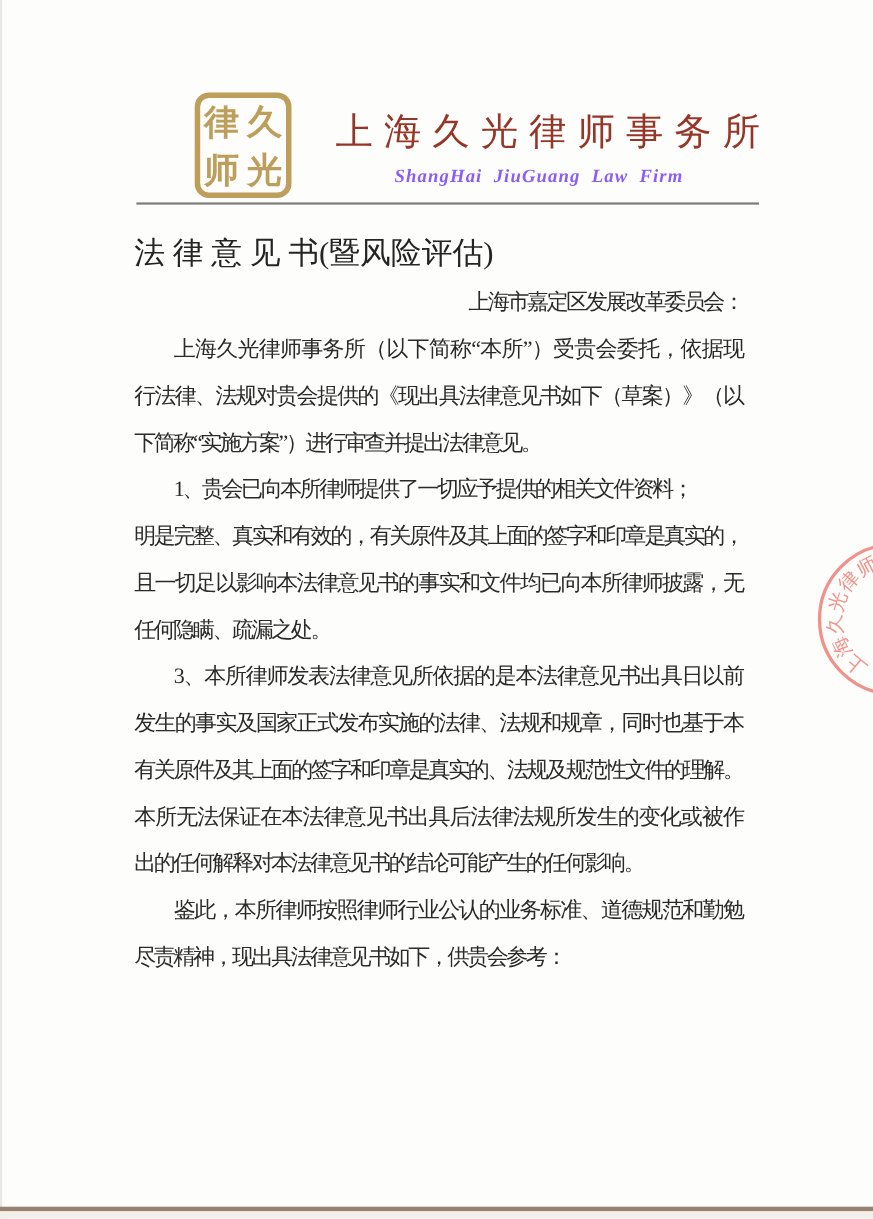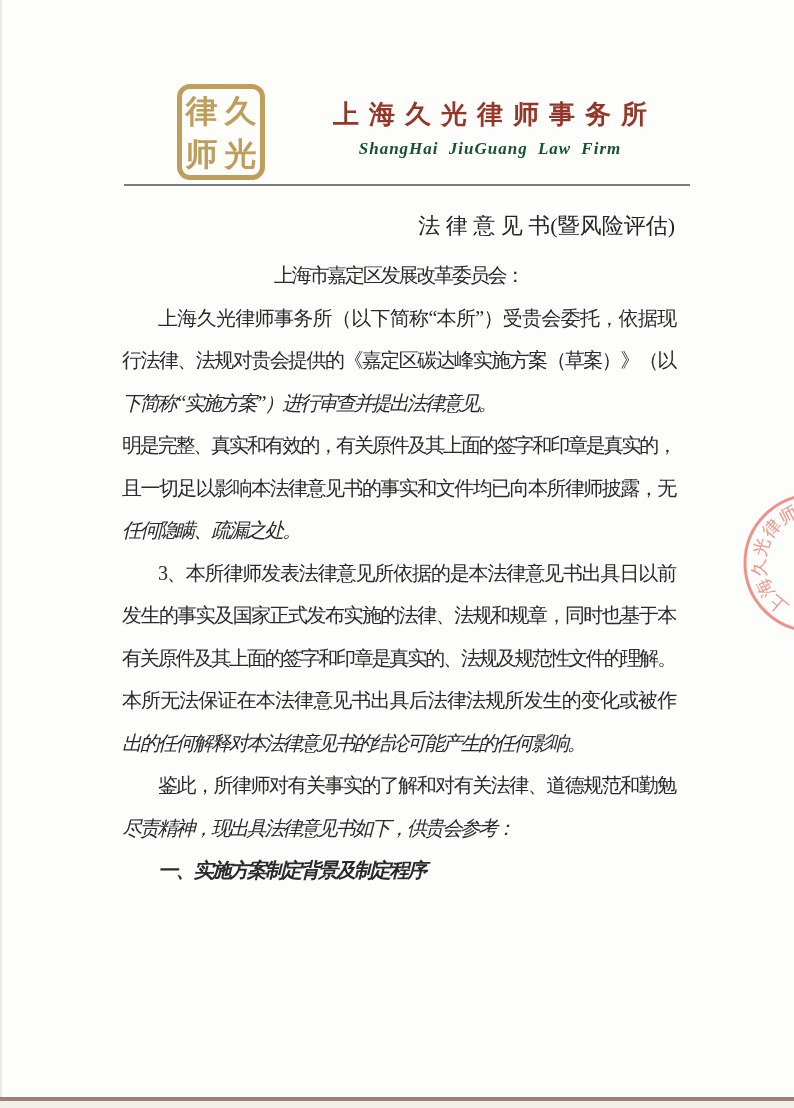--- a/index.html
+++ b/index.html
@@ -24,43 +24,43 @@
     align-items:center;justify-items:center;
     opacity:.92;
   }
   .seal-char{
     font-size:32px;font-weight:bold;line-height:1;
     color:var(--gold,#b8964e);
     font-family:"Liberation Serif","DejaVu Serif",serif;
   }
   .head-text{position:absolute;left:295px;top:97px;width:390px;text-align:center;}
   .firm-cn{
-    font-size:26px;font-weight:bold;letter-spacing:10px;
+    font-size:34px;font-weight:normal;letter-spacing:10px;
     color:var(--brand,#943728);white-space:nowrap;
     margin-left:10px; 
   }
   .firm-en{
     margin-top:7px;font-size:17px;font-weight:bold;font-style:italic;
-    letter-spacing:1px;word-spacing:5px;color:#14532d;white-space:nowrap;
+    letter-spacing:1px;word-spacing:5px;color:#8b5cf6;white-space:nowrap;
   }
   .rule{position:absolute;left:124px;top:184px;width:566px;height:2px;background:var(--divider,#7c7c7c);}
 
   
   .title{
     position:absolute;left:122px;top:211px;width:553px;
-    text-align:right;font-size:22px;color:#242424;white-space:nowrap;
+    text-align:left;font-size:28px;color:#242424;white-space:nowrap;
   }
   .doc-body{
     position:absolute;left:122px;top:254px;width:553px;
     font-size:20px;line-height:42.5px;letter-spacing:-2.2px;
     color:var(--text,#2a2a2a);
   }
-  .salutation{text-align:center;}
+  .salutation{text-align:right;}
   .bline{text-align:justify;text-align-last:justify;text-justify:inter-ideograph;}
-  .bline.last{text-align-last:left;font-style:italic;}
+  .bline.last{text-align-last:left;}
   .bline.first{text-indent:36px;}
   .bline.bold{font-weight:bold;}
 
   
   .stamp{position:absolute;left:733px;top:483px;width:160px;height:160px;opacity:.88;}
   .stamp svg{display:block;}
 </style>
 </head>
 <body>
 
@@ -80,33 +80,33 @@
     <div class="firm-en">ShangHai JiuGuang Law Firm</div>
   </div>
 
   <div class="rule"></div>
 
   <div class="title">法 律 意 见 书(暨风险评估)</div>
 
   <div class="doc-body" id="doc-body">
     <div class="salutation">上海市嘉定区发展改革委员会：</div>
   <div class="bline first">上海久光律师事务所（以下简称“本所”）受贵会委托，依据现</div>
-      <div class="bline">行法律、法规对贵会提供的《嘉定区碳达峰实施方案（草案）》（以</div>
+      <div class="bline">行法律、法规对贵会提供的《现出具法律意见书如下（草案）》（以</div>
       <div class="bline last">下简称“实施方案”）进行审查并提出法律意见。</div>
+      <div class="bline first last">1、贵会已向本所律师提供了一切应予提供的相关文件资料；</div>
       <div class="bline">明是完整、真实和有效的，有关原件及其上面的签字和印章是真实的，</div>
       <div class="bline">且一切足以影响本法律意见书的事实和文件均已向本所律师披露，无</div>
       <div class="bline last">任何隐瞒、疏漏之处。</div>
       <div class="bline first">3、本所律师发表法律意见所依据的是本法律意见书出具日以前</div>
       <div class="bline">发生的事实及国家正式发布实施的法律、法规和规章，同时也基于本</div>
       <div class="bline">有关原件及其上面的签字和印章是真实的、法规及规范性文件的理解。</div>
       <div class="bline">本所无法保证在本法律意见书出具后法律法规所发生的变化或被作</div>
       <div class="bline last">出的任何解释对本法律意见书的结论可能产生的任何影响。</div>
-      <div class="bline first">鉴此，所律师对有关事实的了解和对有关法律、道德规范和勤勉</div>
+      <div class="bline first">鉴此，本所律师按照律师行业公认的业务标准、道德规范和勤勉</div>
       <div class="bline last">尽责精神，现出具法律意见书如下，供贵会参考：</div>
-      <div class="bline first last bold">一、实施方案制定背景及制定程序</div>
     </div>
 
   <div class="stamp" id="stamp">
       <svg width="160" height="160" viewBox="0 0 160 160">
         <circle cx="80" cy="80" r="68" fill="none" stroke="#ee8379" stroke-width="3"></circle>
         <text x="0" y="0" transform="translate(45.3 121.4) rotate(220)" text-anchor="middle" dominant-baseline="central" font-size="18" fill="#ee8379" font-family="&quot;Liberation Serif&quot;,&quot;DejaVu Serif&quot;,serif">上</text>
         <text x="0" y="0" transform="translate(32.1 104.9) rotate(242.5)" text-anchor="middle" dominant-baseline="central" font-size="18" fill="#ee8379" font-family="&quot;Liberation Serif&quot;,&quot;DejaVu Serif&quot;,serif">海</text>
         <text x="0" y="0" transform="translate(26.2 84.7) rotate(265)" text-anchor="middle" dominant-baseline="central" font-size="18" fill="#ee8379" font-family="&quot;Liberation Serif&quot;,&quot;DejaVu Serif&quot;,serif">久</text>
         <text x="0" y="0" transform="translate(28.5 63.8) rotate(287.5)" text-anchor="middle" dominant-baseline="central" font-size="18" fill="#ee8379" font-family="&quot;Liberation Serif&quot;,&quot;DejaVu Serif&quot;,serif">光</text>
         <text x="0" y="0" transform="translate(38.6 45.3) rotate(310)" text-anchor="middle" dominant-baseline="central" font-size="18" fill="#ee8379" font-family="&quot;Liberation Serif&quot;,&quot;DejaVu Serif&quot;,serif">律</text>

